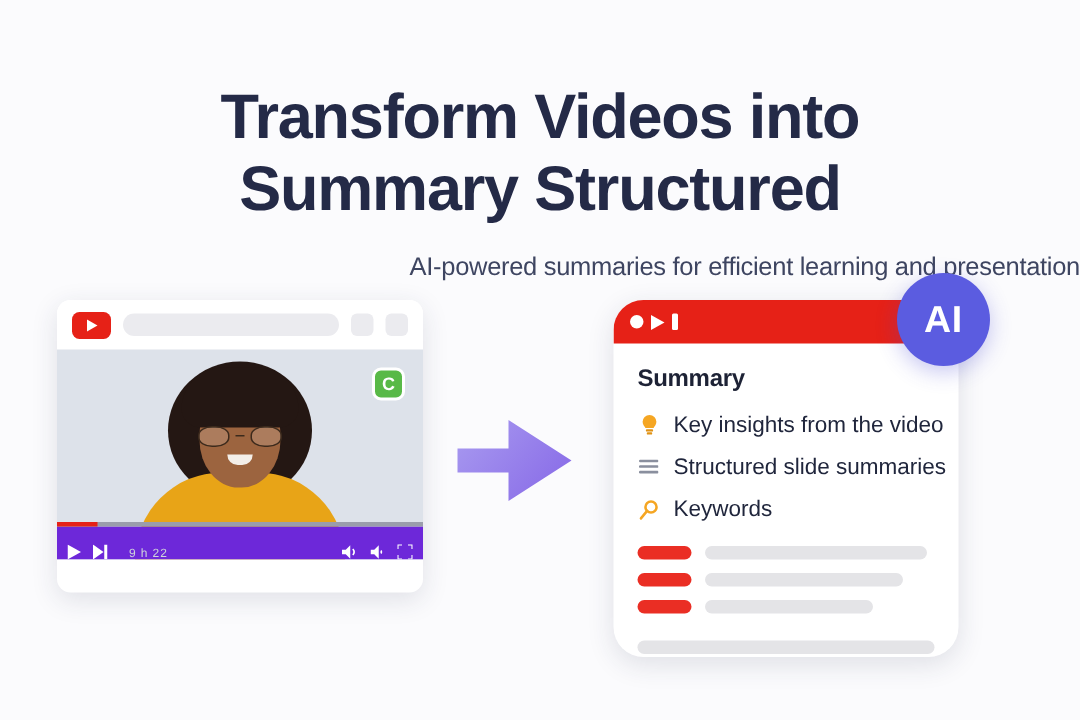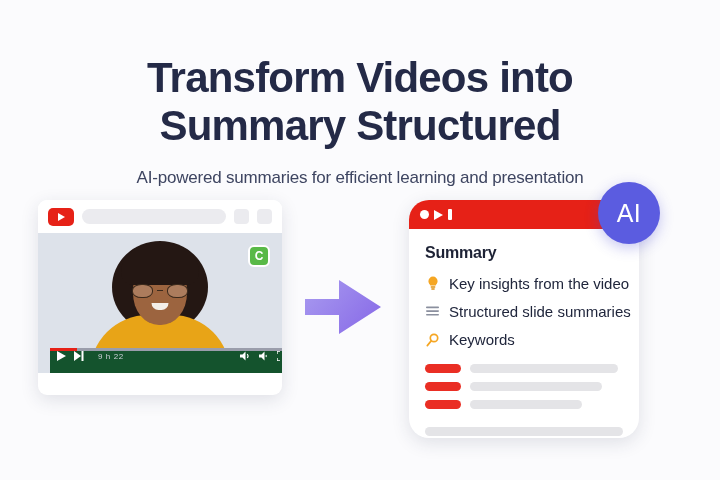--- a/index.html
+++ b/index.html
@@ -28,20 +28,21 @@
     font-weight: bold;
     color: #242a47;
     letter-spacing: -0.8px;
   }
 
   .subtitle {
     margin-top: 18px;
     font-size: 17px;
     color: #3e4561;
     letter-spacing: -0.2px;
+    text-align: right;
   }
 
   
   .stage {
     position: absolute;
     left: 0;
     top: 190px;
     width: 720px;
     height: 280px;
   }
@@ -204,27 +205,27 @@
     justify-content: center;
     color: #ffffff;
     font-size: 12px;
     font-weight: bold;
     line-height: 1;
   }
 
   
   .player-bar {
     position: absolute;
-    left: 12px;
+    left: 0;
     bottom: 0;
     width: 100%;
     height: 22px;
-    background: #14532d;
-    display: flex;
-    align-items: flex-start;
+    background: #6d28d9;
+    display: flex;
+    align-items: flex-end;
     padding: 0 7px;
   }
   .progress-track {
     position: absolute;
     left: 0;
     top: -3px;
     width: 100%;
     height: 3px;
     background: #9a9dab;
   }
@@ -456,16 +457,16 @@
           <div class="skel-bar" style="width:112px"></div>
         </div>
       </div>
     </div>
 
     <div class="sum-footer-bar"></div>
   </div>
 
   <div style="position:absolute;left:598px;top:-8px;width:62px;height:62px;border-radius:50%;
               background:#5b5ce0;display:flex;align-items:center;justify-content:center;
-              color:#fff;font-size:25px;font-weight:normal;letter-spacing:0.5px;
+              color:#fff;font-size:25px;font-weight:bold;letter-spacing:0.5px;
               box-shadow:0 4px 14px rgba(70,70,210,0.30);">AI</div>
 
 </div>
 
 </body></html>

